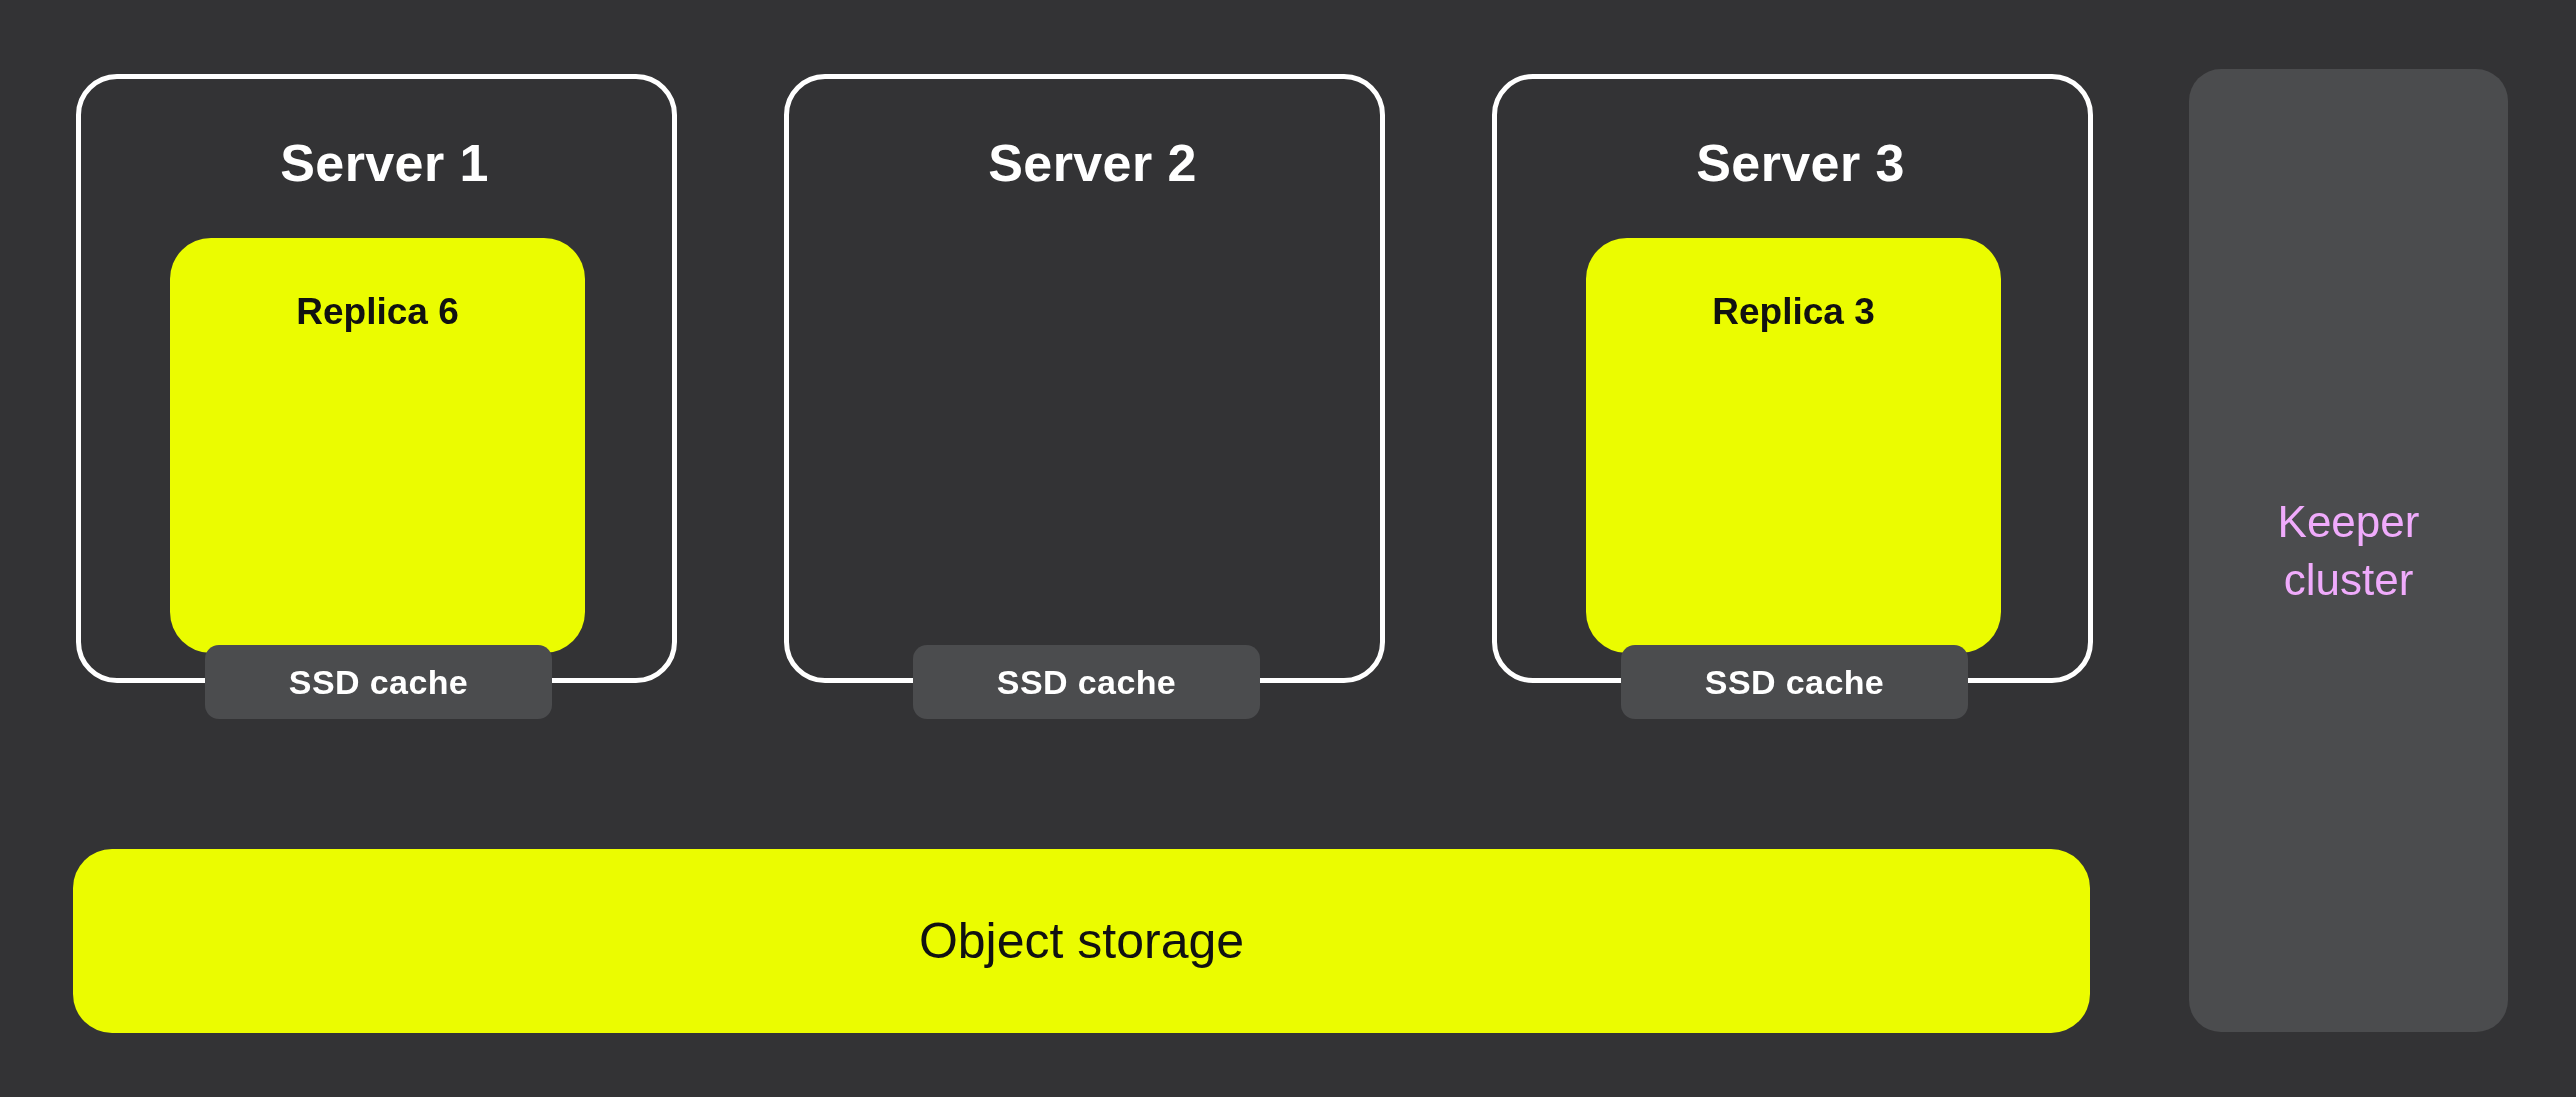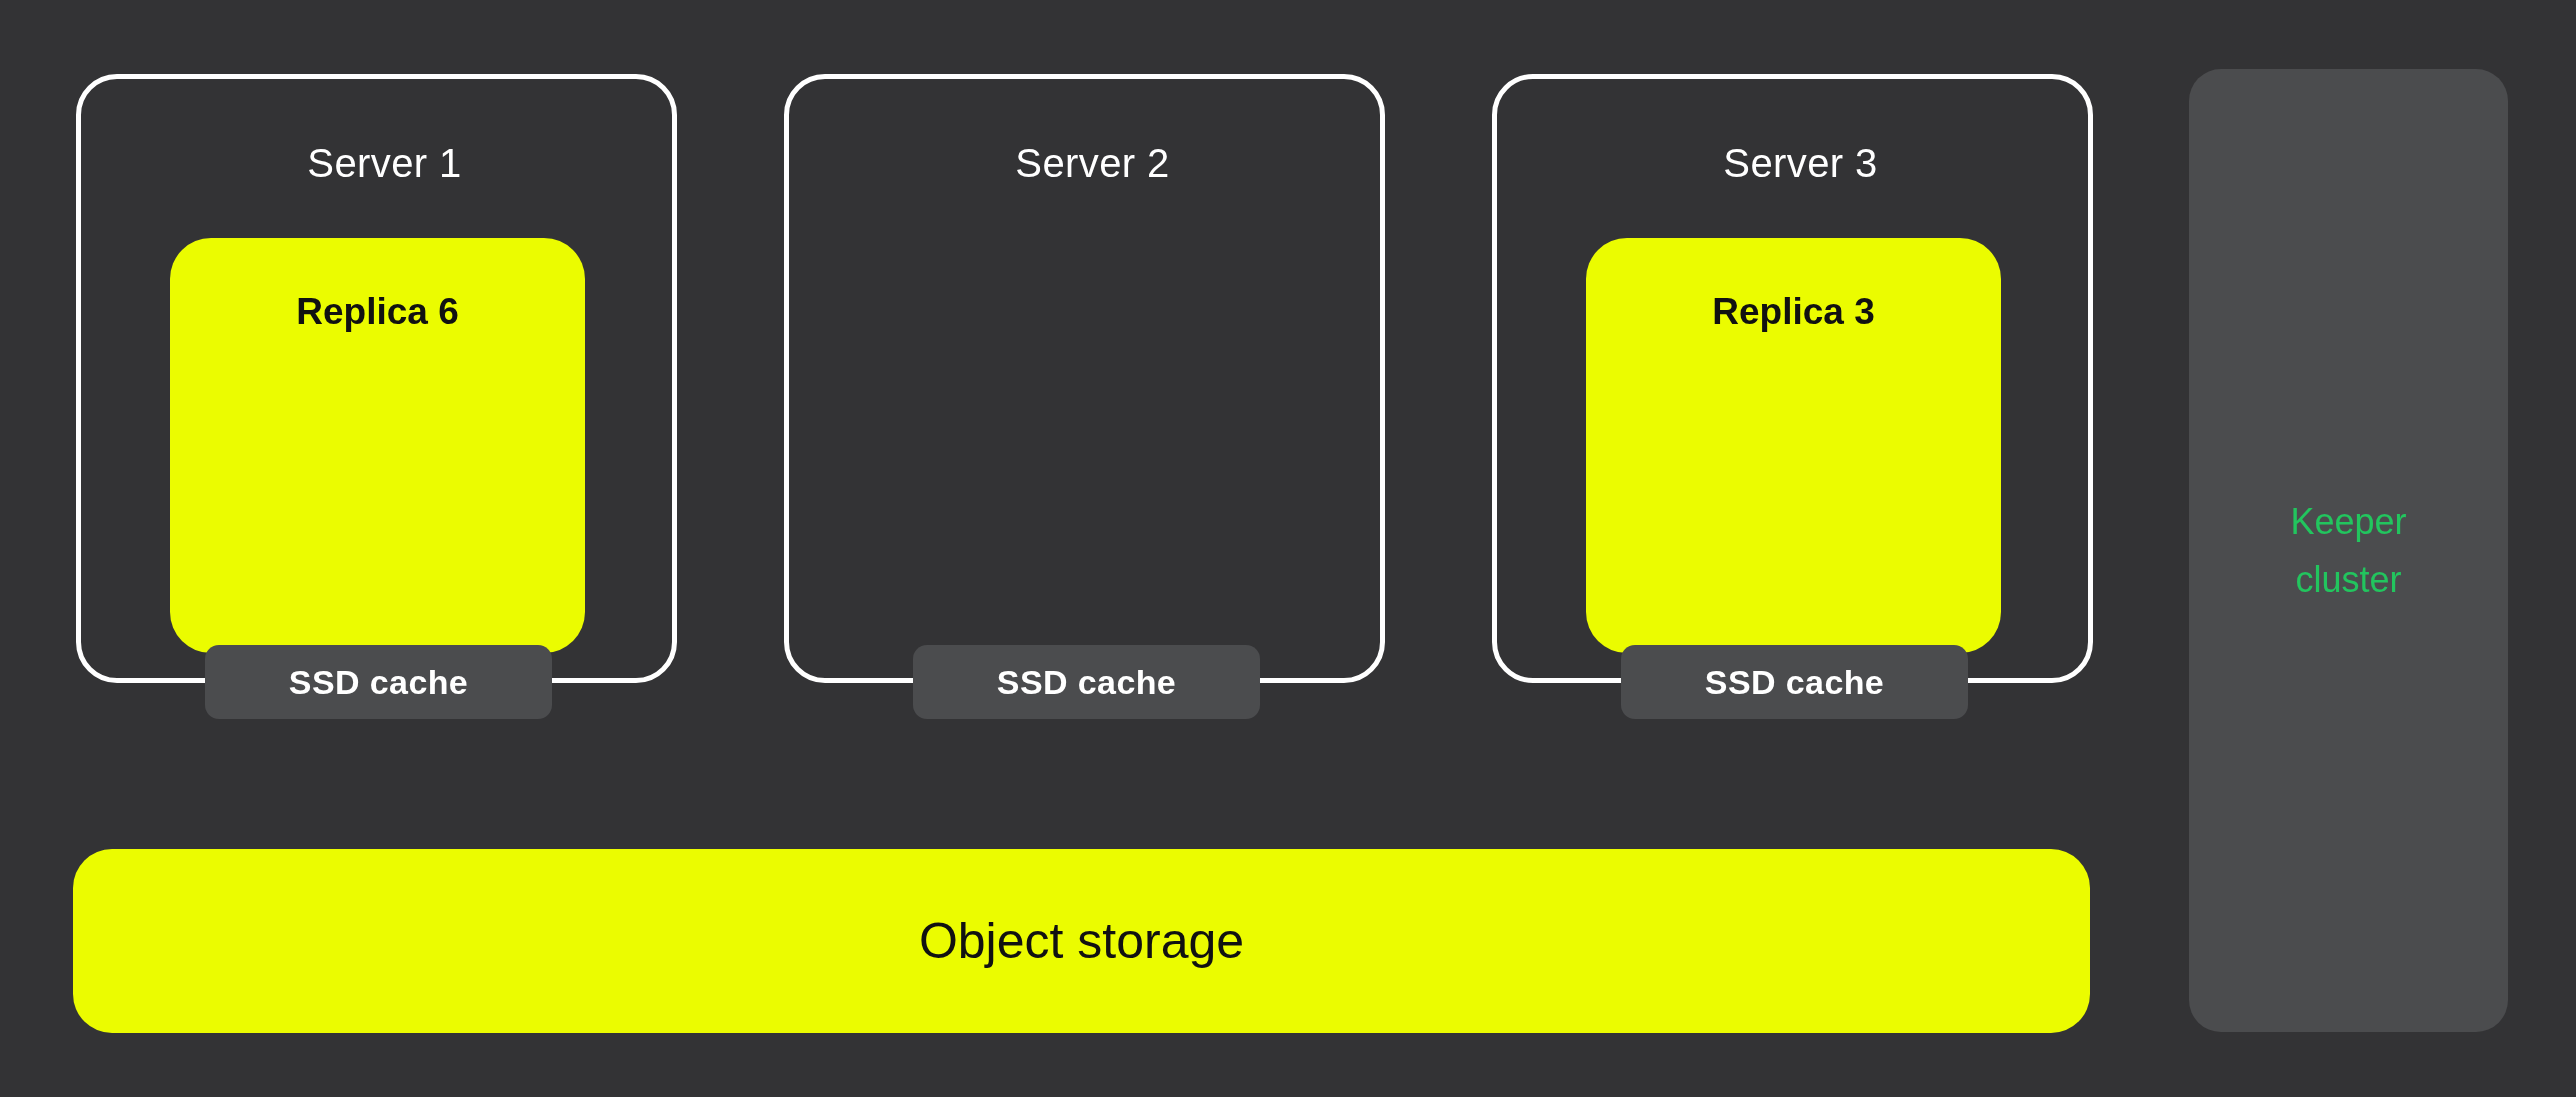--- a/index.html
+++ b/index.html
@@ -29,23 +29,23 @@
   .server-pos-0 { left: 76px; }
   .server-pos-1 { left: 784px; }
   .server-pos-2 { left: 1492px; }
 
   .server-label {
     position: absolute;
     left: 16px;
     right: 0;
     top: 58px;
     text-align: center;
-    font-size: 40px;
+    font-size: 52px;
     line-height: 53px;
-    font-weight: 400;
+    font-weight: 700;
     color: #ffffff;
     letter-spacing: 0.4px;
   }
 
   .replica-box {
     position: absolute;
     left: 89px;            
     top: 159px;             
     width: 415px;
     height: 415px;
@@ -112,24 +112,24 @@
     height: 963px;
     border-radius: 32px;
     background: #4b4c4e;
     display: flex;
     align-items: center;
     justify-content: center;
   }
   .keeper-label {
     width: 203px;
     text-align: center;
-    font-size: 36px;
+    font-size: 44px;
     line-height: 58px;
     font-weight: 400;
-    color: #22c55e;
+    color: #f0abfc;
   }
 </style>
 </head>
 <body>
 
 <div id="canvas">
 
   <div class="server-box server-pos-0">
     <div class="server-label">Server 1</div>
     <div class="replica-box">

